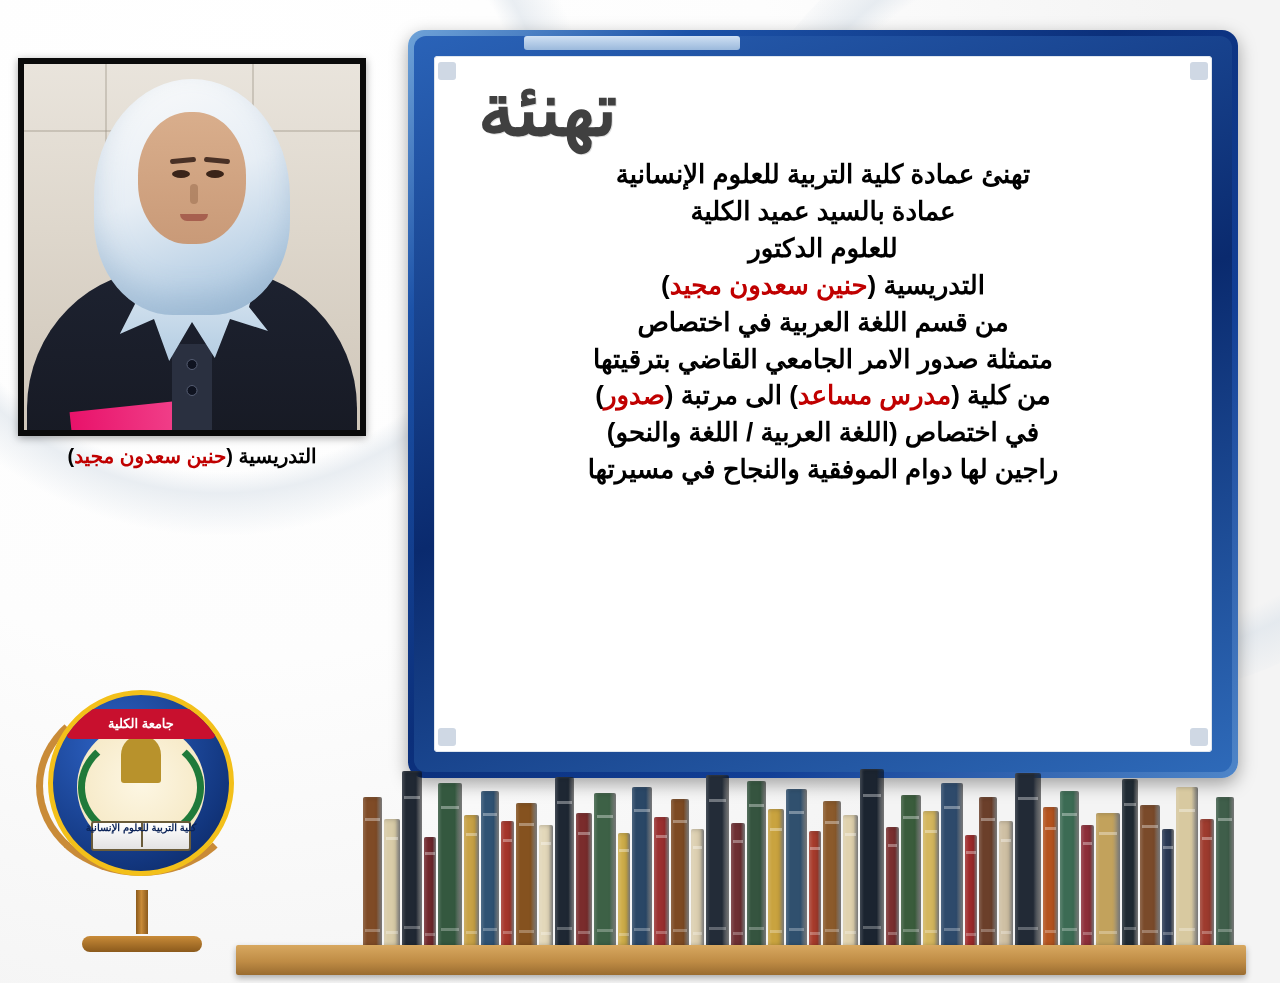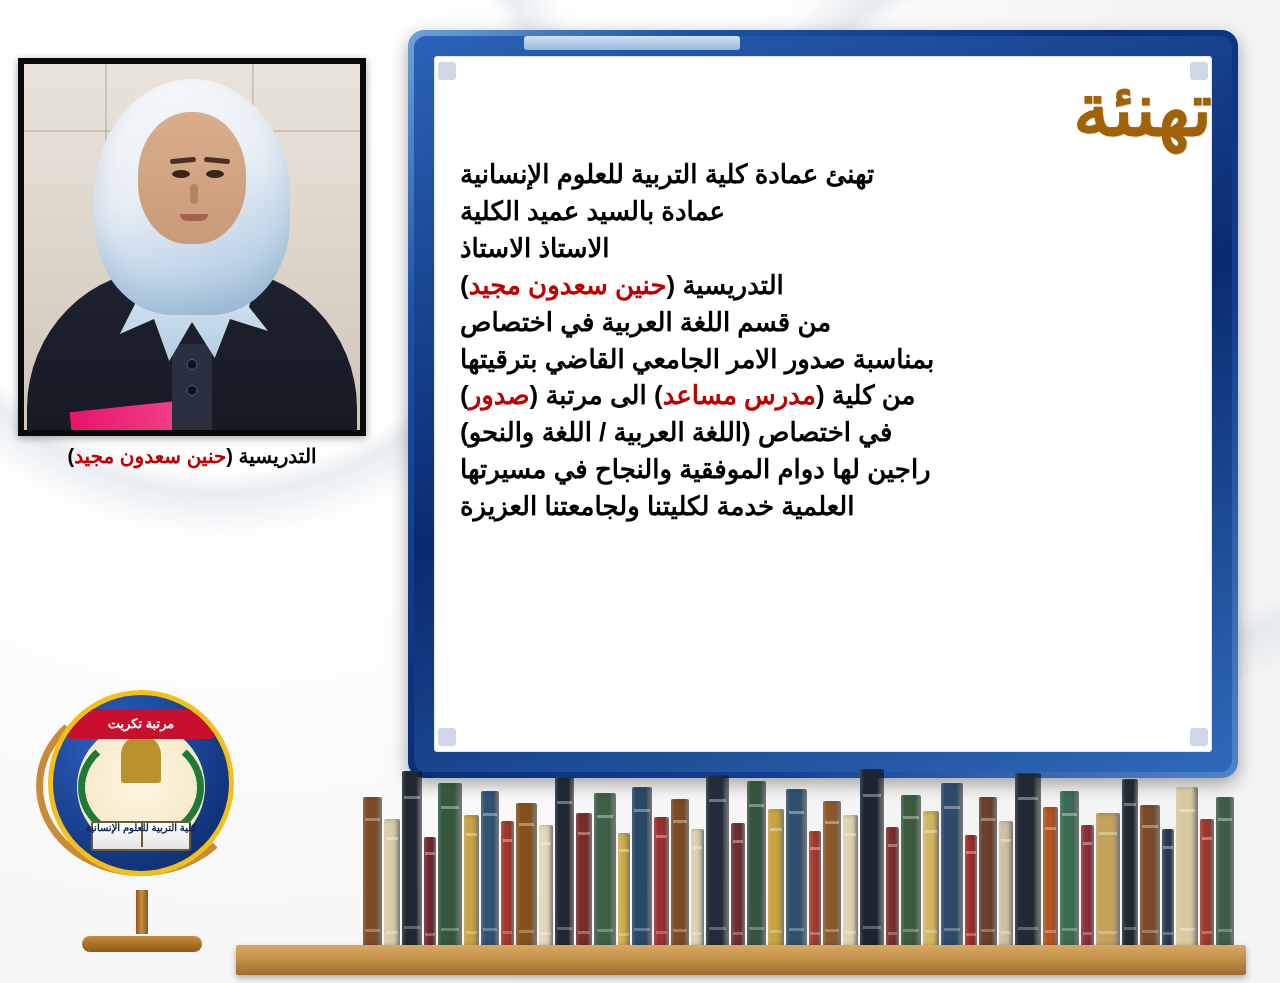--- a/index.html
+++ b/index.html
@@ -215,34 +215,34 @@
     background: #cfd8e4;
     border-radius: 3px;
     z-index: 4;
   }
   .bc-tl { left: 30px; top: 32px; }
   .bc-tr { right: 30px; top: 32px; }
   .bc-bl { left: 30px; bottom: 32px; }
   .bc-br { right: 30px; bottom: 32px; }
 
   .tahnia {
-    text-align: right;
+    text-align: left;
     margin-top: 16px;
     font-family: "DejaVu Serif", serif;
     font-size: 74px;
     font-weight: bold;
-    color: #a16207;
+    color: #404040;
     line-height: 1;
     letter-spacing: -2px;
     text-shadow: 1px 1px 0 rgba(0,0,0,0.12);
     padding-left: 44px;
   }
   .body-text {
     direction: rtl;
-    text-align: left;
+    text-align: center;
     margin: 10px 26px 0 26px;
     font-size: 26px;
     font-weight: bold;
     color: #000000;
     line-height: 1.42;
   }
   .body-text .line { white-space: nowrap; }
   .body-text .red { color: #c00000; }
 
   
@@ -488,40 +488,39 @@
   <div class="board-corner bc-tl"></div>
   <div class="board-corner bc-tr"></div>
   <div class="board-corner bc-bl"></div>
   <div class="board-corner bc-br"></div>
 
   <div class="board-inner">
     <div class="tahnia">تهنئة</div>
     <div class="body-text" id="body-text">
         <div class="line"><span>تهنئ عمادة كلية التربية للعلوم الإنسانية</span></div>
         <div class="line"><span>عمادة بالسيد عميد الكلية</span></div>
-        <div class="line"><span>الاستاذ الاستاذ</span></div>
+        <div class="line"><span>للعلوم الدكتور</span></div>
         <div class="line"><span>التدريسية (</span><span class="red">حنين سعدون مجيد</span><span>)</span></div>
         <div class="line"><span>من قسم اللغة العربية في اختصاص</span></div>
-        <div class="line"><span>بمناسبة صدور الامر الجامعي القاضي بترقيتها</span></div>
+        <div class="line"><span>متمثلة صدور الامر الجامعي القاضي بترقيتها</span></div>
         <div class="line"><span>من كلية (</span><span class="red">مدرس مساعد</span><span>) الى مرتبة (</span><span class="red">صدور</span><span>)</span></div>
         <div class="line"><span>في اختصاص (اللغة العربية / اللغة والنحو)</span></div>
         <div class="line"><span>راجين لها دوام الموفقية والنجاح في مسيرتها</span></div>
-        <div class="line"><span>العلمية خدمة لكليتنا ولجامعتنا العزيزة</span></div>
       </div>
   </div>
 </div>
 
 <div class="emblem">
   <div class="emblem-arc"></div>
   <div class="emblem-globe">
     <div class="emblem-inner"></div>
     <div class="emblem-wreath"></div>
     <div class="emblem-tower"></div>
     <div class="emblem-book"></div>
-    <div class="emblem-banner">مرتبة تكريت</div>
+    <div class="emblem-banner">جامعة الكلية</div>
     <div class="emblem-bottom">كلية التربية للعلوم الإنسانية</div>
   </div>
   <div class="emblem-stand">
     <div class="post"></div>
     <div class="base"></div>
   </div>
 </div>
 
 <div class="shelf">
   <div class="books" id="books">

